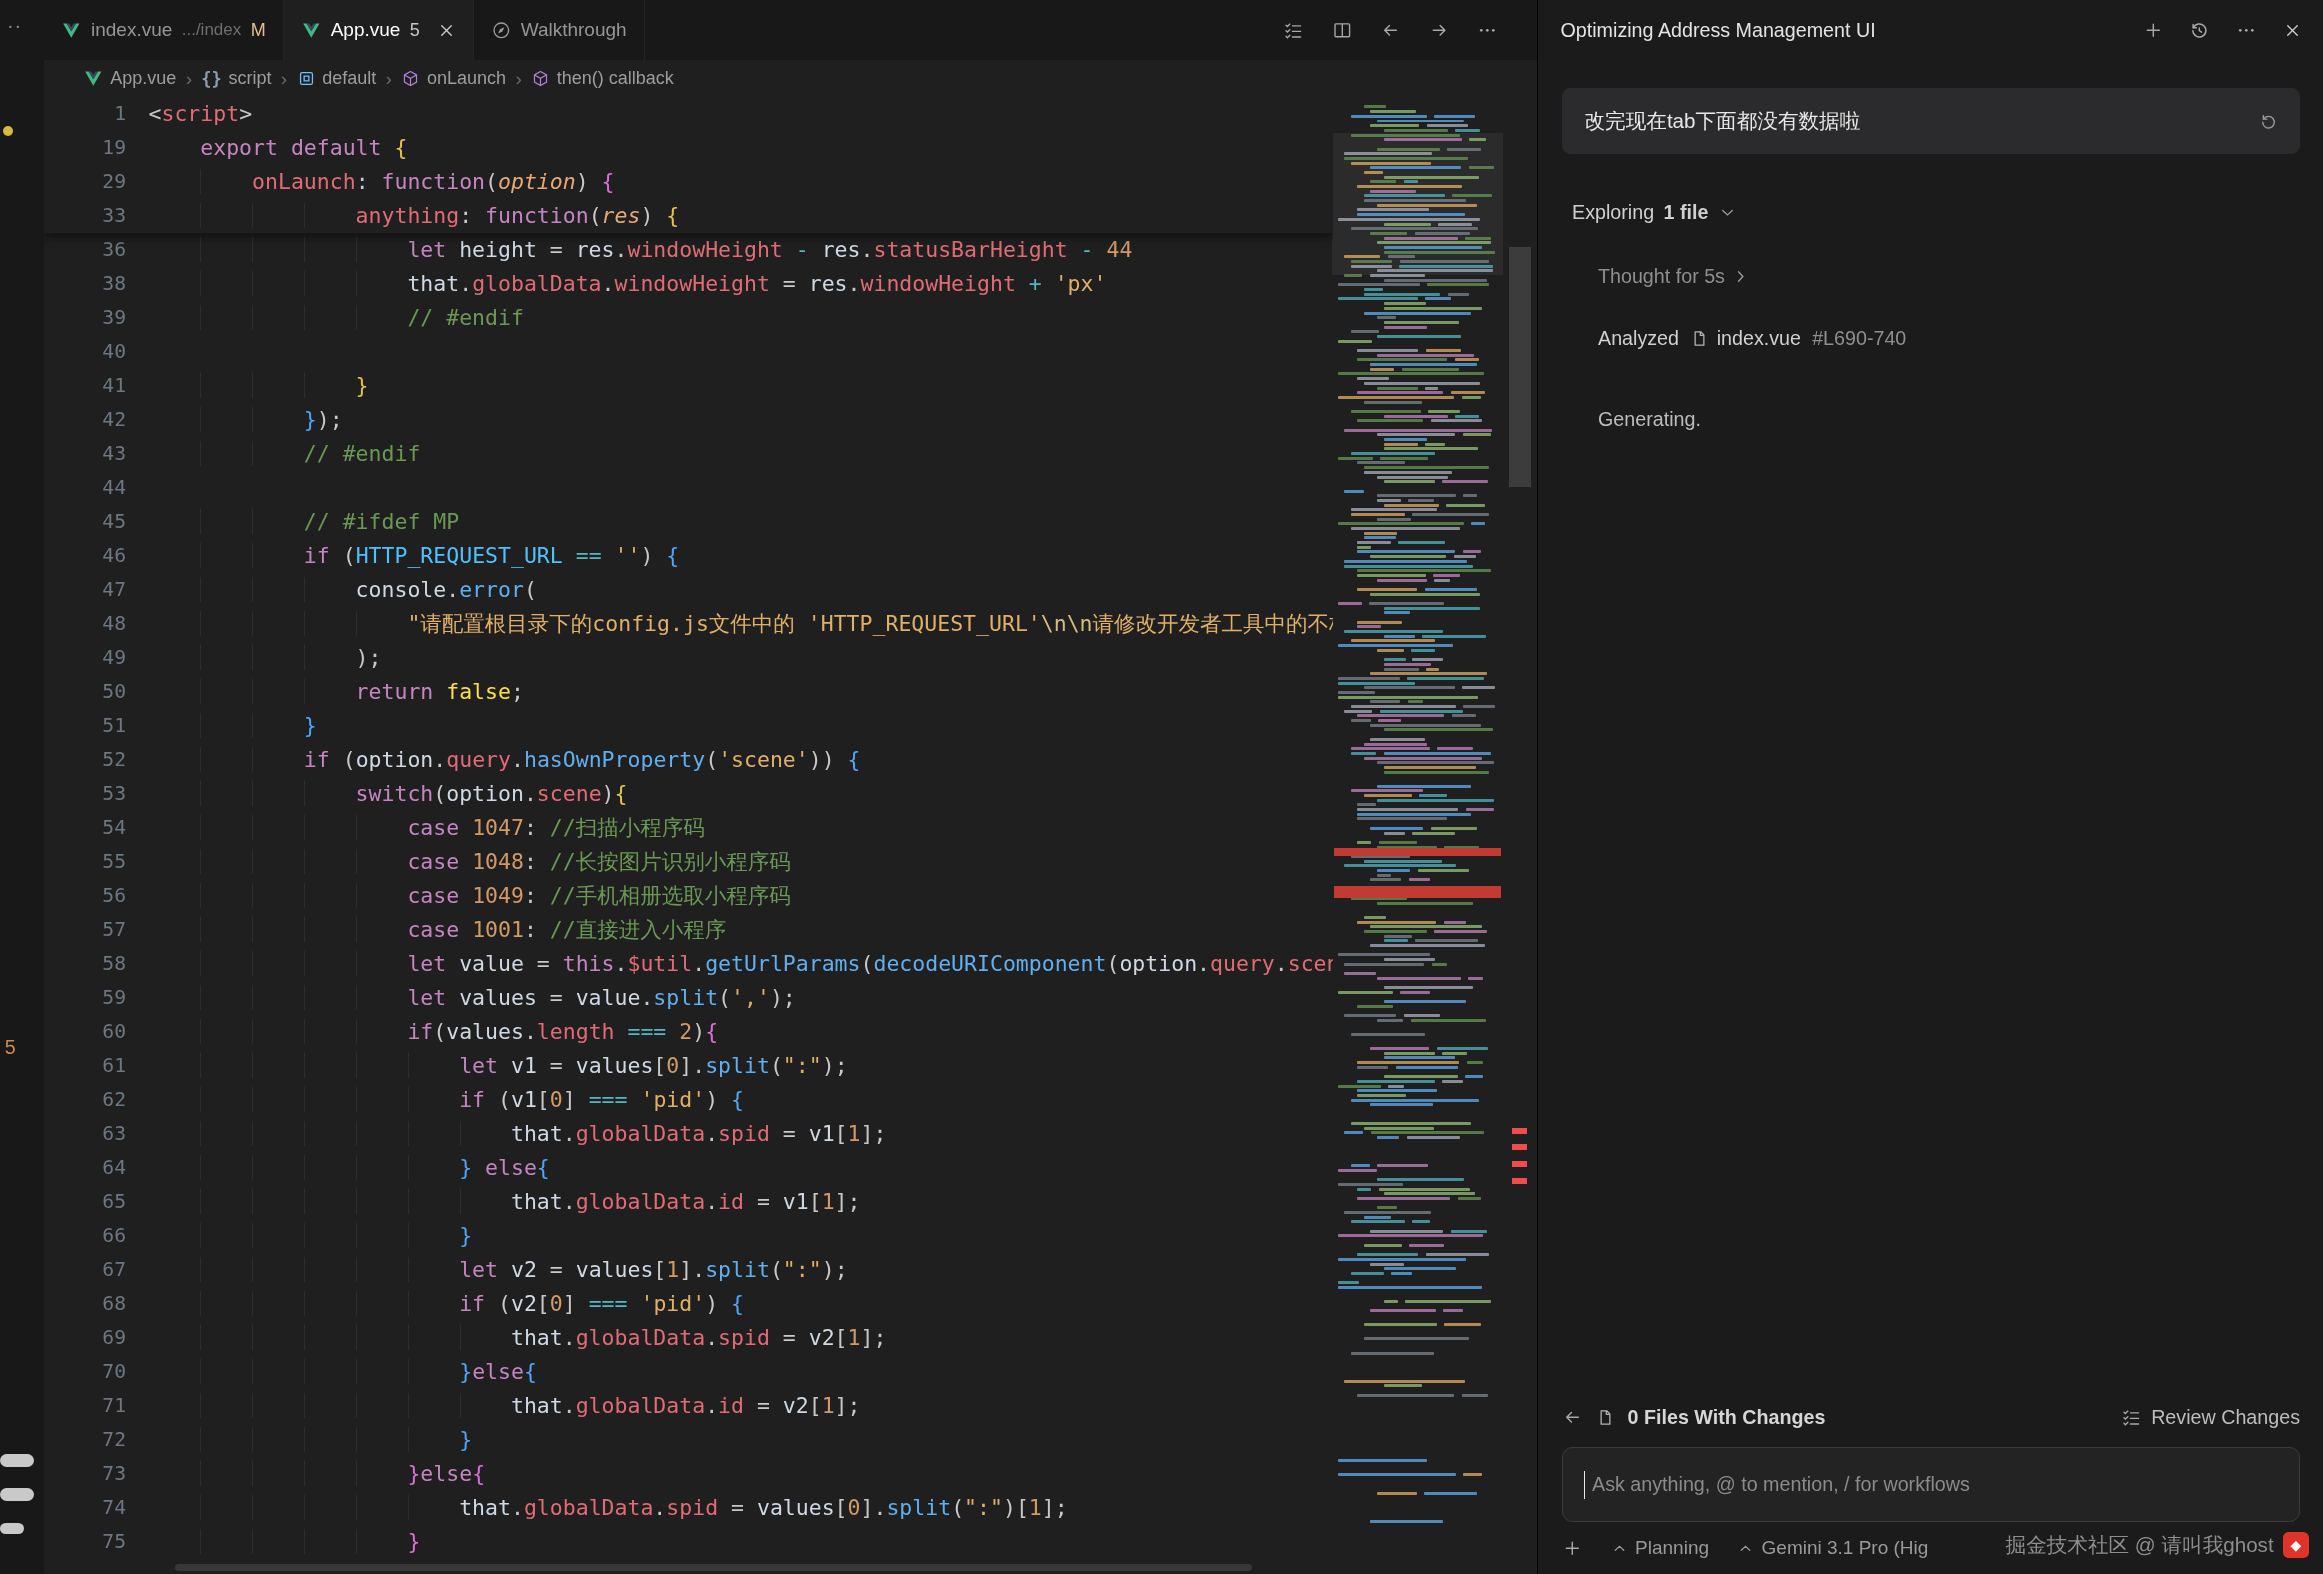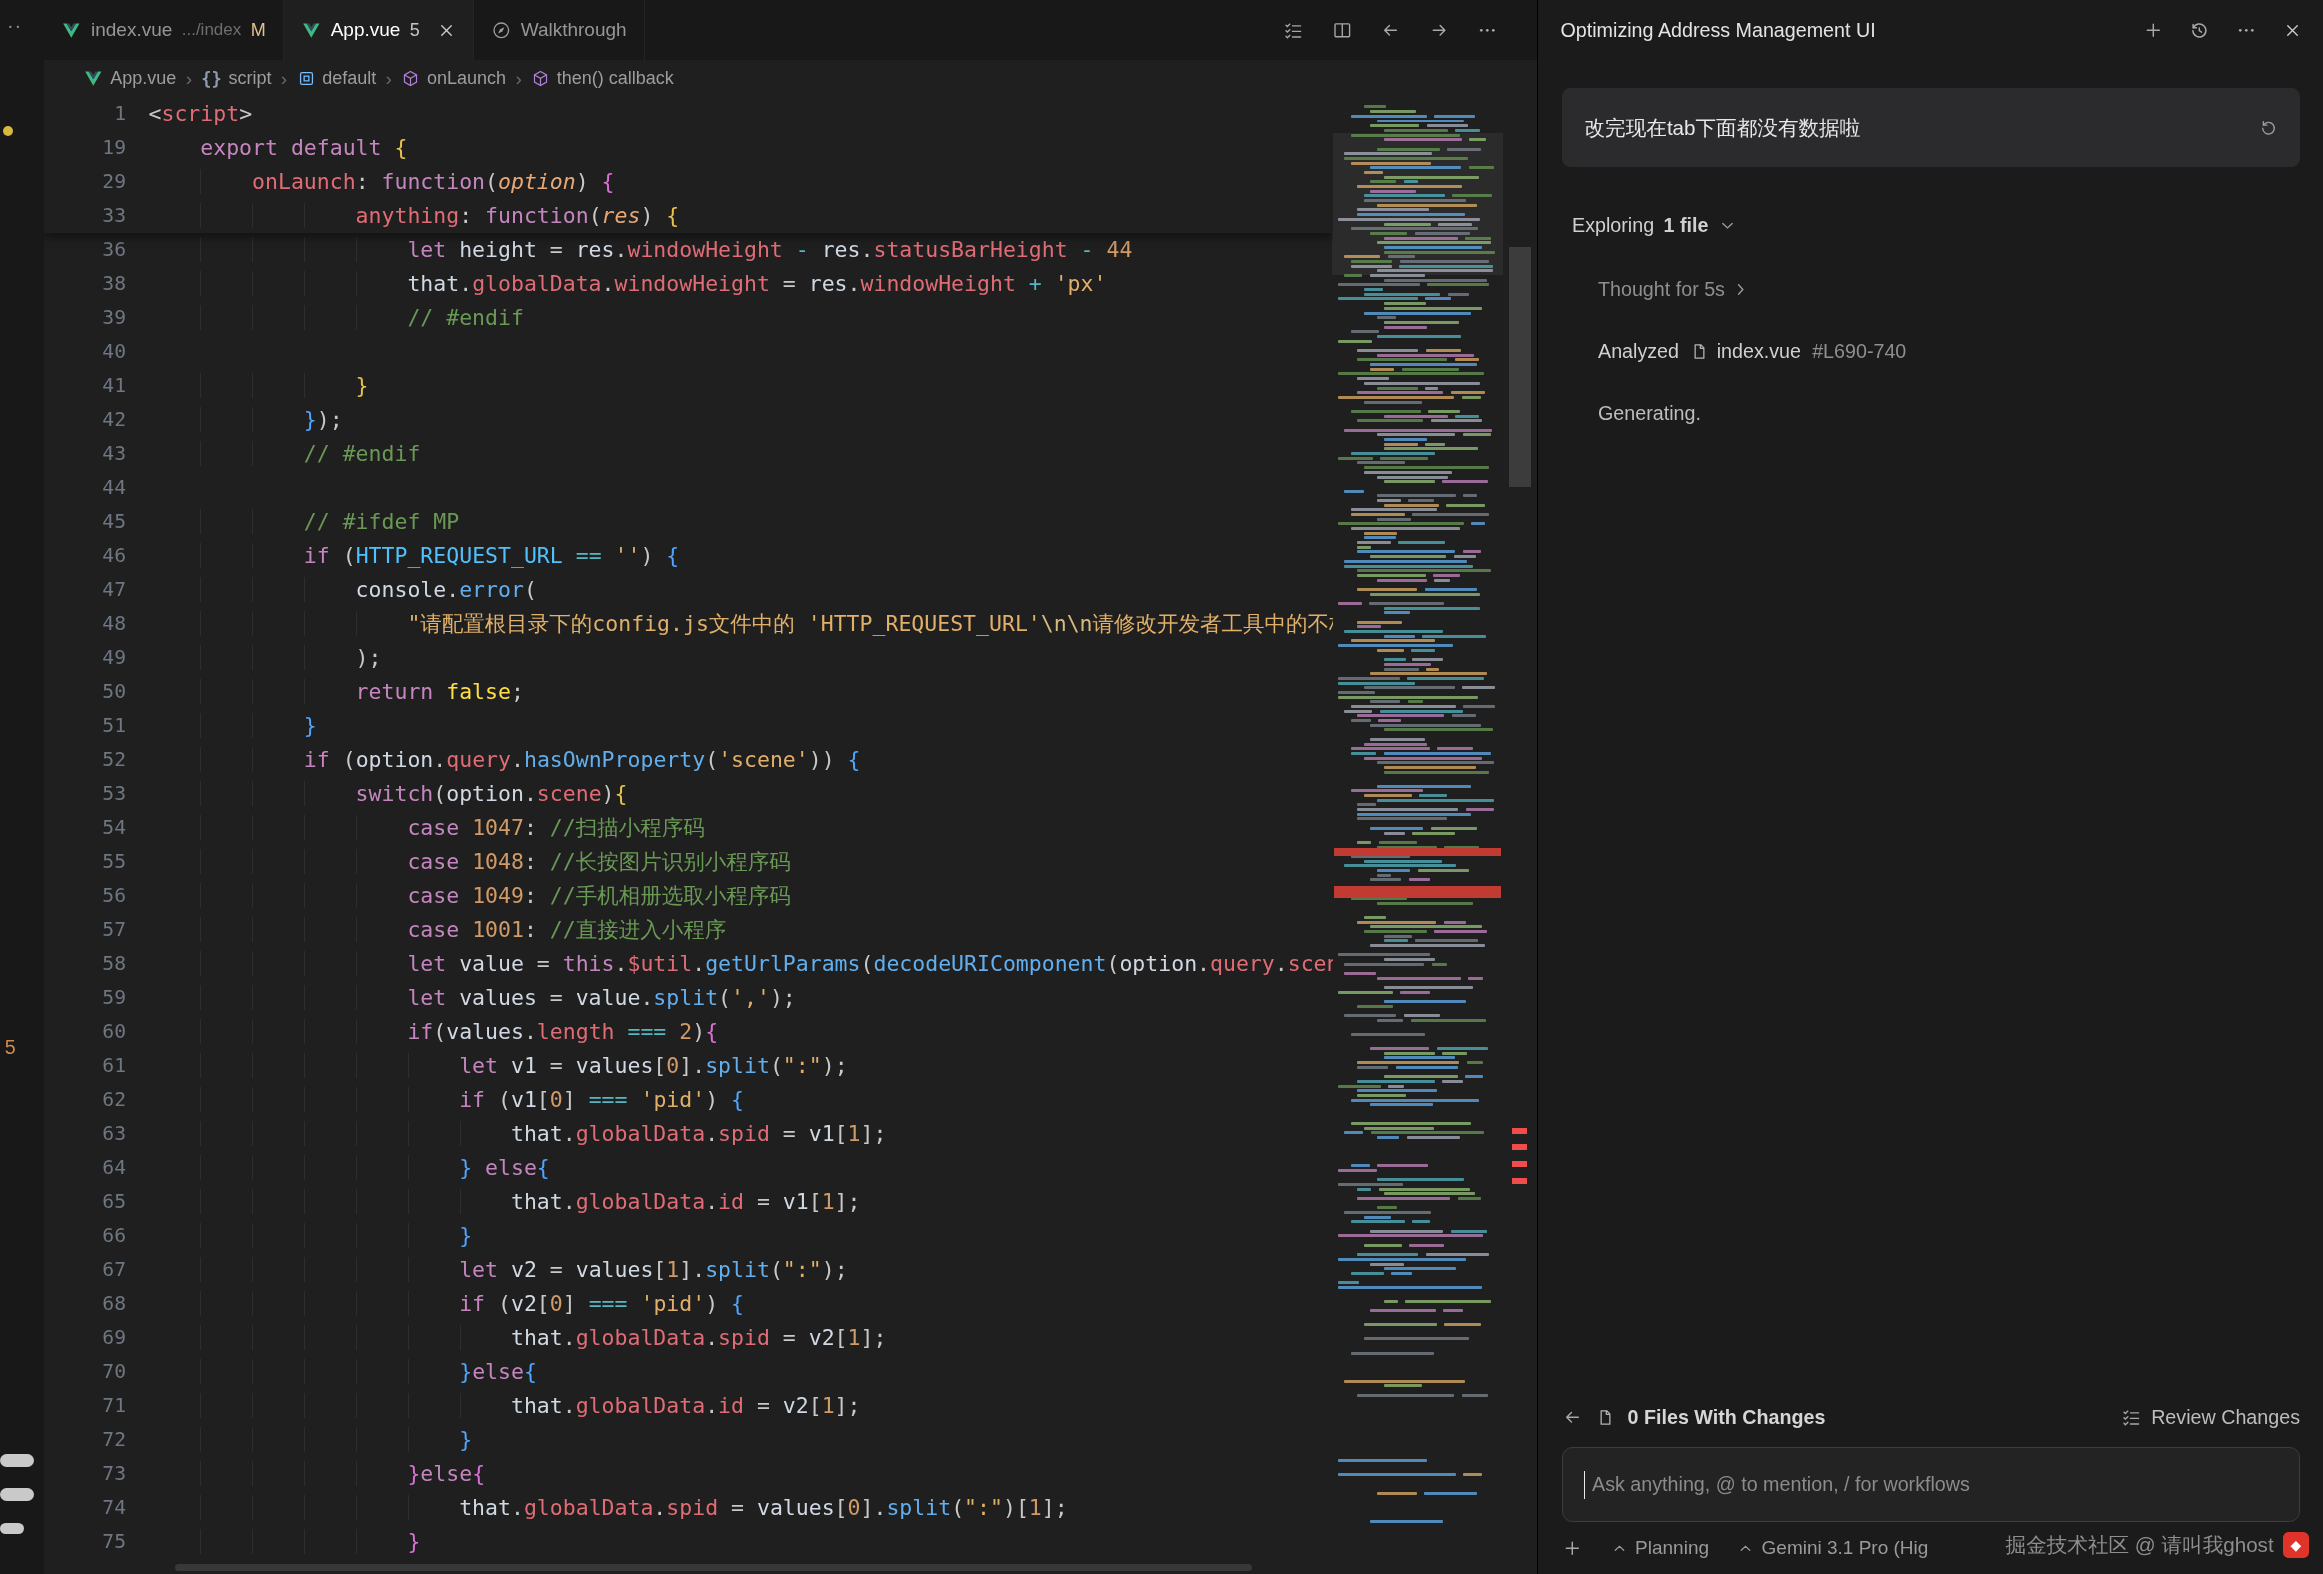--- a/index.html
+++ b/index.html
@@ -68,28 +68,28 @@
 .vscroll{position:absolute;right:0;top:0;bottom:0;width:34px}
 .vs-thumb{position:absolute;left:5.6px;width:22.5px;top:150px;height:240px;background:rgba(121,121,121,.32)}
 .ruler-mark{position:absolute;left:9.4px;width:15px;height:5.6px;background:#f14c4c}
 .rm1{top:1031px}.rm2{top:1047px}.rm3{top:1064px}.rm4{top:1081px}
 
 
 .right-panel{position:absolute;left:1537px;top:0;width:787px;height:1574px;background:#1b1b1b;border-left:0.9px solid #000;z-index:5}
 .rp-header{height:60px;display:flex;align-items:center;padding:0 22.5px}
 .rp-title{font-size:19.7px;color:#e3e3e3;font-weight:400;flex:1;white-space:nowrap;overflow:hidden}
 .rp-icons{display:flex;gap:26px;align-items:center}
-.msg-card{margin:28px 24px 0;height:79px;background:#2b2b2d;border-radius:8.4px;display:flex;align-items:center;justify-content:space-between;padding:0 22.5px;color:#e8e8e8;font-size:20.6px}
+.msg-card{margin:28px 24px 0;height:66px;background:#2b2b2d;border-radius:8.4px;display:flex;align-items:center;justify-content:space-between;padding:0 22.5px;color:#e8e8e8;font-size:20.6px}
 .explore-row{margin:47px 0 0 34px;display:flex;align-items:center;gap:9.4px;color:#d0d0d0;font-size:19.7px;cursor:pointer}
 .explore-count{font-weight:600}
 .thought-row{margin:41px 0 0 60px;display:flex;align-items:center;gap:5.6px;color:#8f8f8f;font-size:19.7px;cursor:pointer}
 .analyzed-row{margin:39px 0 0 60px;display:flex;align-items:center;gap:11.2px;color:#d0d0d0;font-size:19.7px}
 .file-chip{display:inline-flex;align-items:center;gap:7.5px;cursor:pointer}
 .analyzed-range{color:#8f8f8f}
-.gen-row{margin:39px 0 0 60px;color:#bdbdbd;font-size:19.7px}
+.gen-row{margin:58px 0 0 60px;color:#bdbdbd;font-size:19.7px}
 .rp-bottom{position:absolute;left:0;right:0;bottom:0;padding:0 24px 15px}
 .changes-row{display:flex;align-items:center;height:41px;margin-bottom:9.4px;font-size:19.7px;color:#d6d6d6}
 .changes-left{display:flex;align-items:center;gap:13px;font-weight:600}
 .review-btn{margin-left:auto;display:flex;align-items:center;gap:9.4px;color:#bdbdbd;font-weight:400;cursor:pointer}
 .chat-input{height:75px;border:0.9px solid #3d3d3d;border-radius:10.3px;background:#232323;display:flex;align-items:center;padding:0 20.6px;font-size:19.7px;color:#8b8b8b;cursor:text}
 .caret{width:1.9px;height:28px;background:#e8e8e8;margin-right:6.6px;animation:blink 1.05s step-end infinite}
 @keyframes blink{0%,55%{opacity:1}56%,100%{opacity:0}}
 .controls-row{display:flex;align-items:center;gap:28px;margin-top:15px;color:#9a9a9a;font-size:19px}
 .ctrl{display:flex;align-items:center;gap:7.5px;cursor:pointer;white-space:nowrap;overflow:hidden}
 

